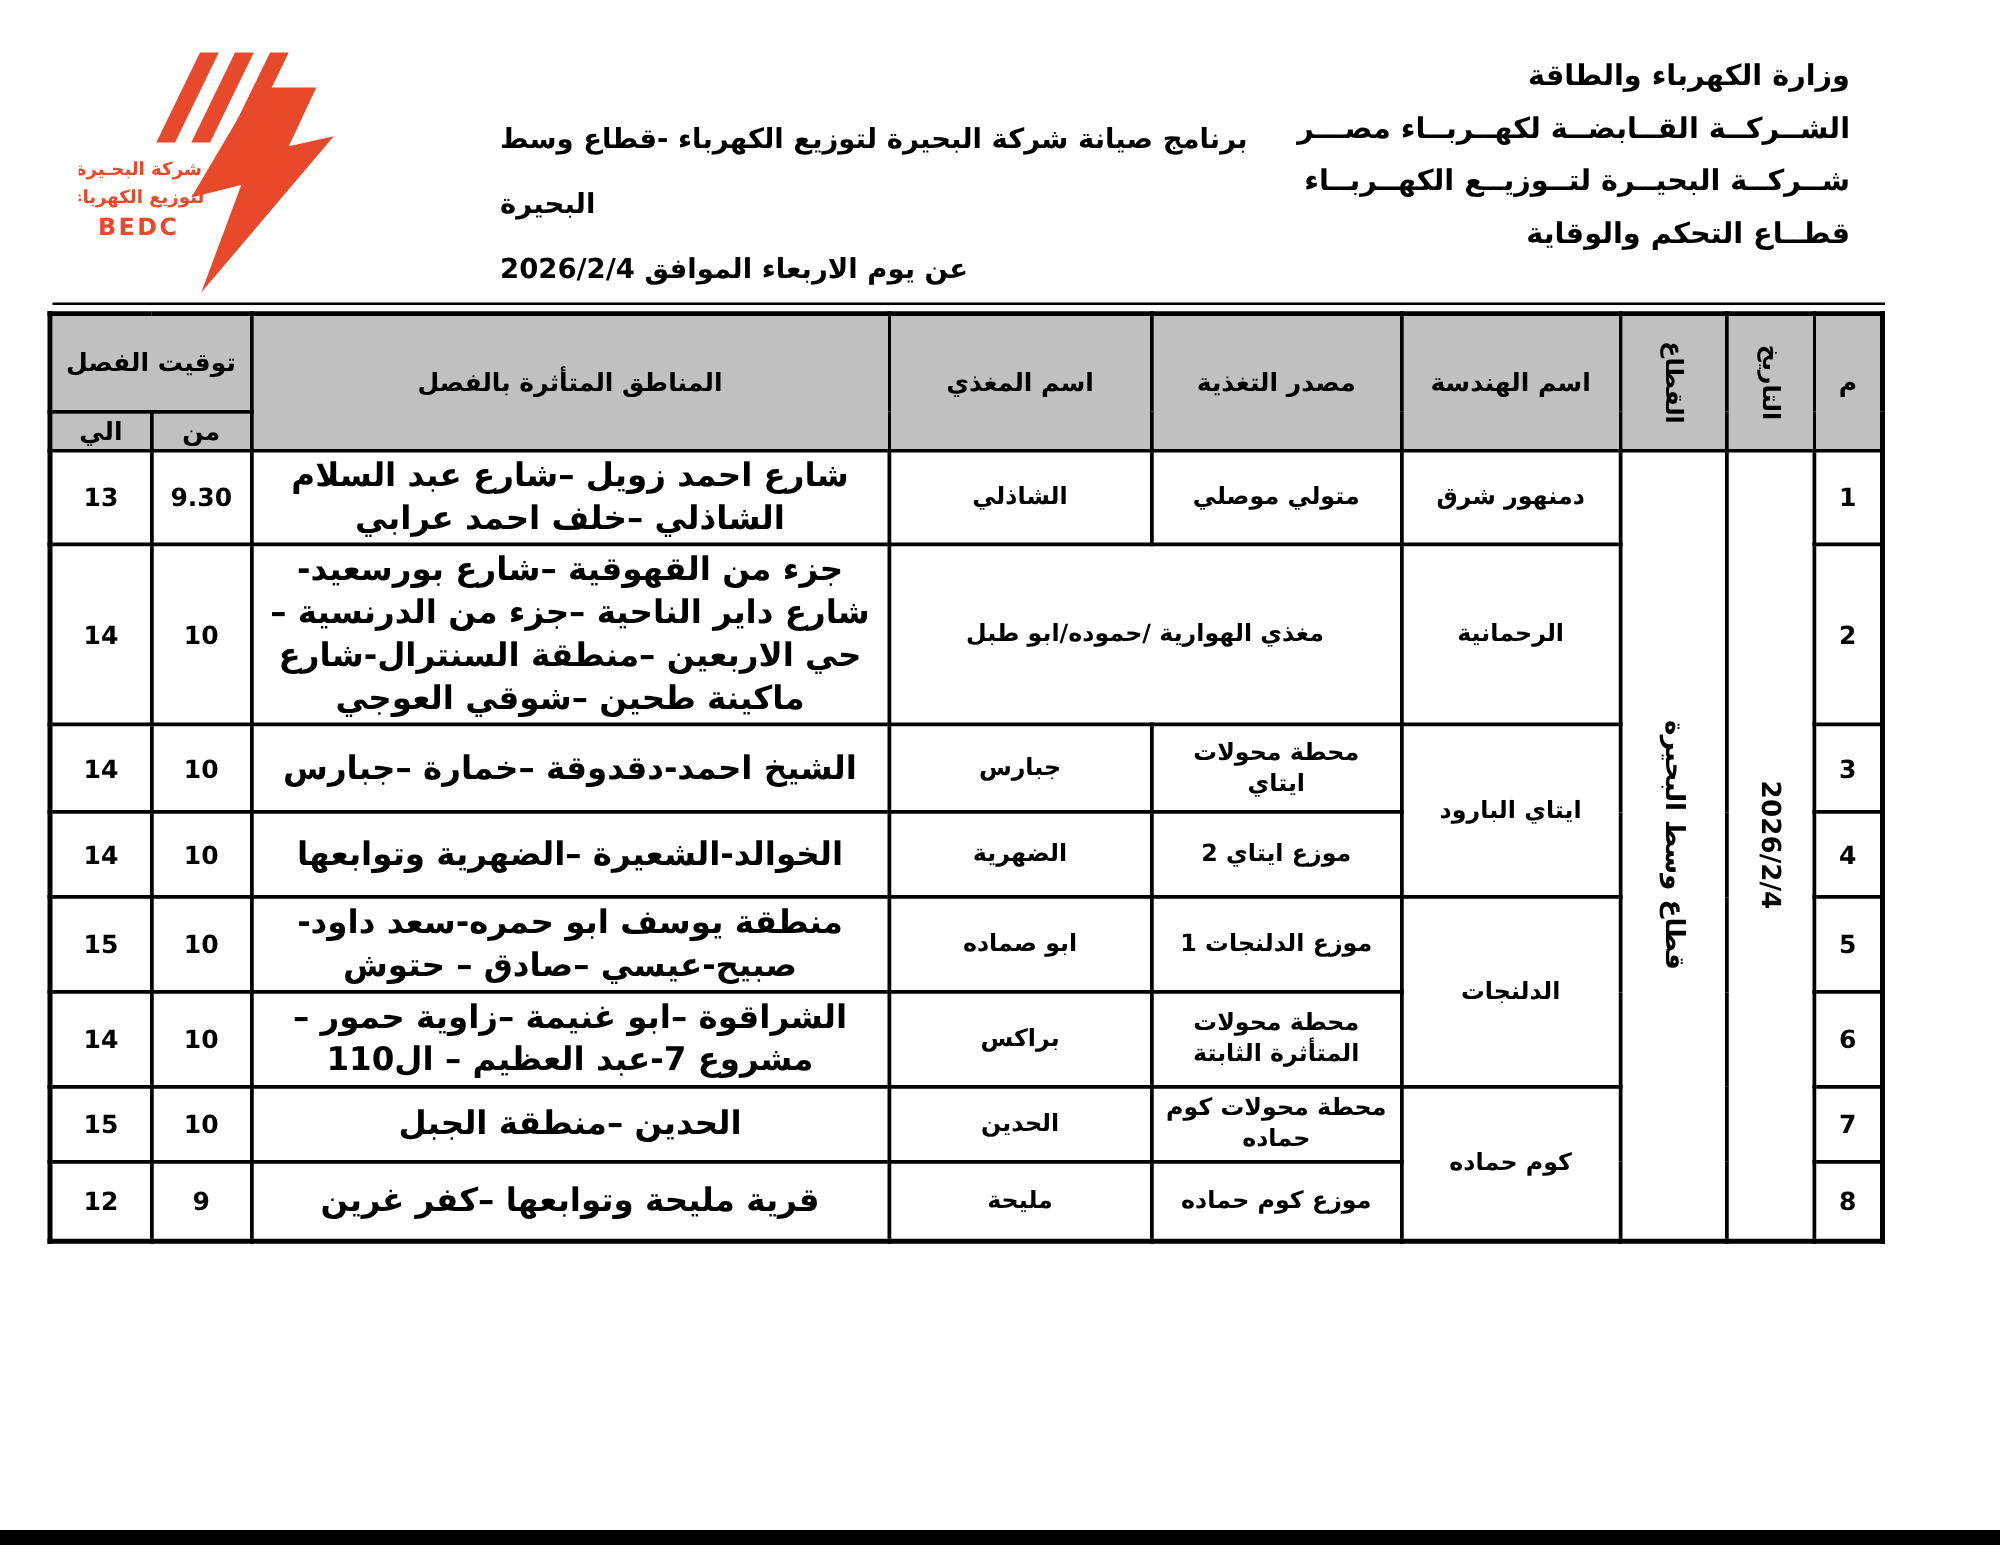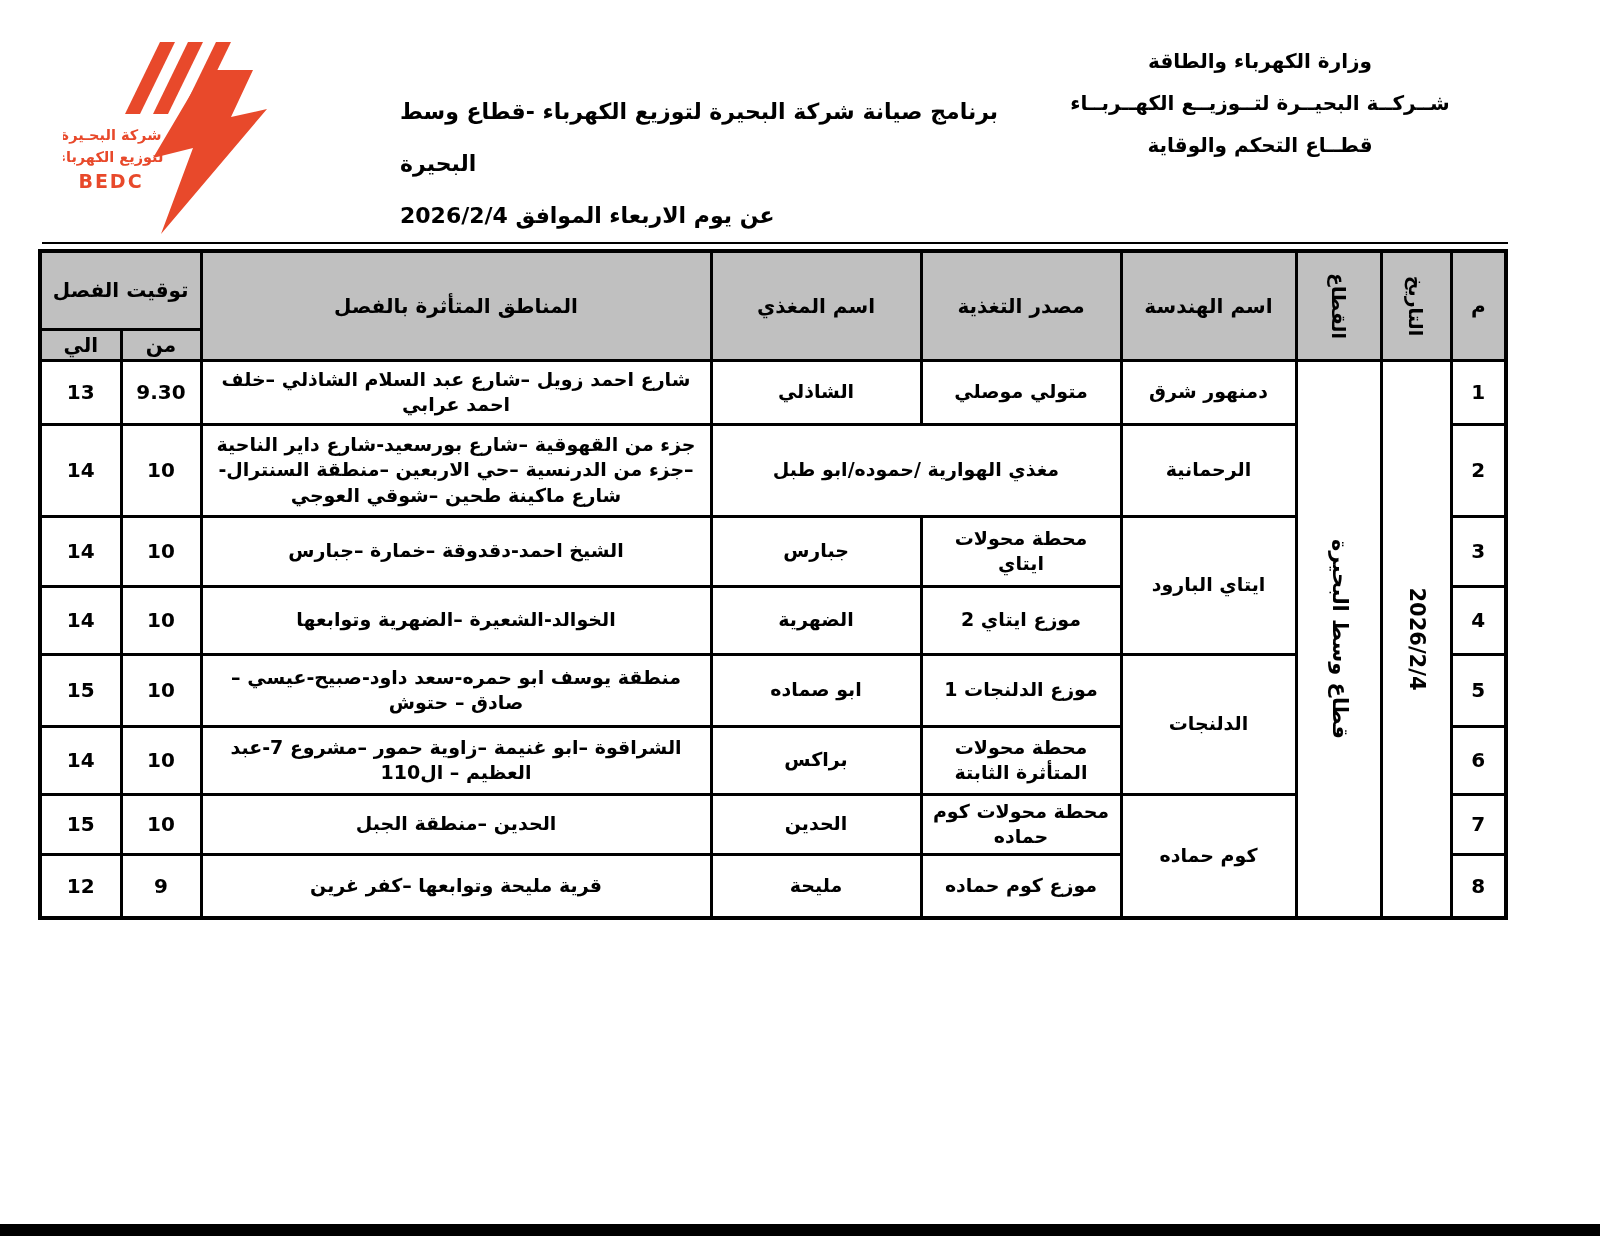--- a/index.html
+++ b/index.html
@@ -4,42 +4,42 @@
 <style>
   html,body{margin:0;padding:0;background:#fff;}
   .page{
     position:relative;width:1600px;height:1236px;background:#ffffff;
     font-family:"DejaVu Sans",sans-serif;font-weight:bold;color:#000;
     overflow:hidden;direction:rtl;
   }
   
   .org-block{
     position:absolute;top:40px;left:1040px;width:440px;
-    text-align:center;font-size:20px;line-height:42px;white-space:nowrap;
+    text-align:right;font-size:23px;line-height:42px;white-space:nowrap;
   }
   .title-block{
     position:absolute;top:86px;left:400px;width:620px;
     text-align:left;font-size:22px;line-height:52px;
   }
   .logo-box{position:absolute;top:22px;left:63px;width:285px;height:215px;}
   
   .table-wrap{position:absolute;top:242px;left:42px;width:1466px;}
   .table-topline{width:1466px;height:2px;background:#000;margin-bottom:5px;}
   table.sched{
     border-collapse:collapse;table-layout:fixed;width:1466px;
     border:4px solid #000;direction:rtl;
   }
   table.sched td,table.sched th{
     border:3px solid #000;text-align:center;vertical-align:middle;
     padding:2px 6px;position:relative;overflow:visible;
   }
   table.sched thead th{background:#c0c0c0;font-size:20px;}
   td{font-size:19px;line-height:1.32;}
   .num{font-size:20px;}
-  .areas{font-size:19px;padding:2px 10px;}
+  .areas{font-size:26px;padding:2px 10px;}
   .vtext{
     position:absolute;top:50%;left:50%;
     transform:translate(-50%,-50%) rotate(90deg);
     white-space:nowrap;
   }
   .vhead .vtext{font-size:19px;}
   .vbody .vtext{font-size:21px;}
   tr.hrow1{height:78px;}
   tr.hrow2{height:30px;}
   tr.r1{height:64px;} tr.r2{height:92px;} tr.r3{height:70px;} tr.r4{height:68px;}
@@ -69,20 +69,21 @@
       </text>
 
       <text x="48" y="118" text-anchor="middle" fill="#e8492b" font-size="14.5" font-weight="bold" font-family="DejaVu Sans, sans-serif">شركة البحـيرة</text>
       <text x="48" y="140" text-anchor="middle" fill="#e8492b" font-size="14.5" font-weight="bold" font-family="DejaVu Sans, sans-serif">لتوزيع الكهرباء</text>
       <text x="48" y="166" text-anchor="middle" fill="#e8492b" font-size="19" font-weight="bold" letter-spacing="2" font-family="DejaVu Sans, sans-serif">BEDC</text>
     </svg>
   </div>
 
   <div class="org-block">
     <div>وزارة الكهرباء والطاقة</div>
+    <div>الشــركــة القــابضــة لكهــربــاء مصـــر</div>
     <div>شــركــة البحيــرة لتــوزيــع الكهــربــاء</div>
     <div>قطــاع التحكم والوقاية</div>
   </div>
 
   <div class="title-block">
     <div>برنامج صيانة شركة البحيرة لتوزيع الكهرباء -قطاع وسط البحيرة</div>
     <div>عن يوم الاربعاء  الموافق 2026/2/4</div>
   </div>
 
   <div class="table-wrap">

